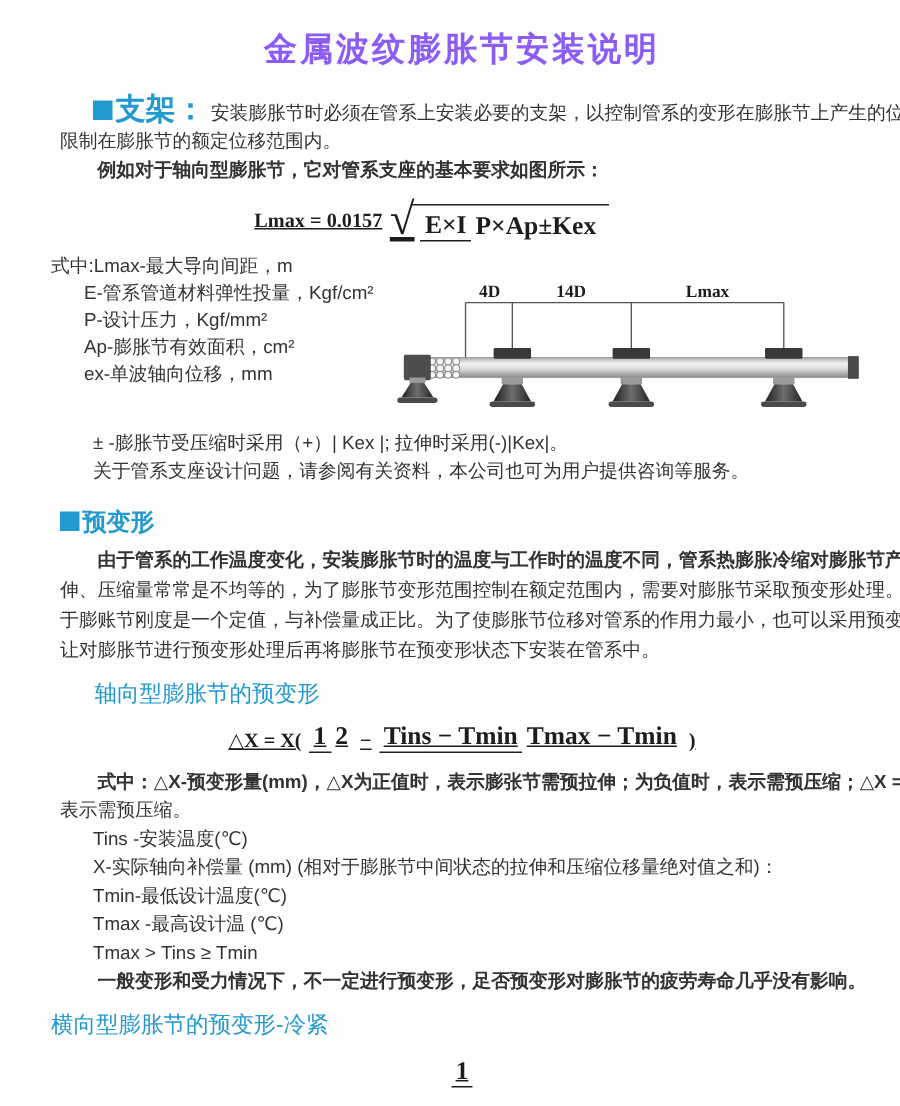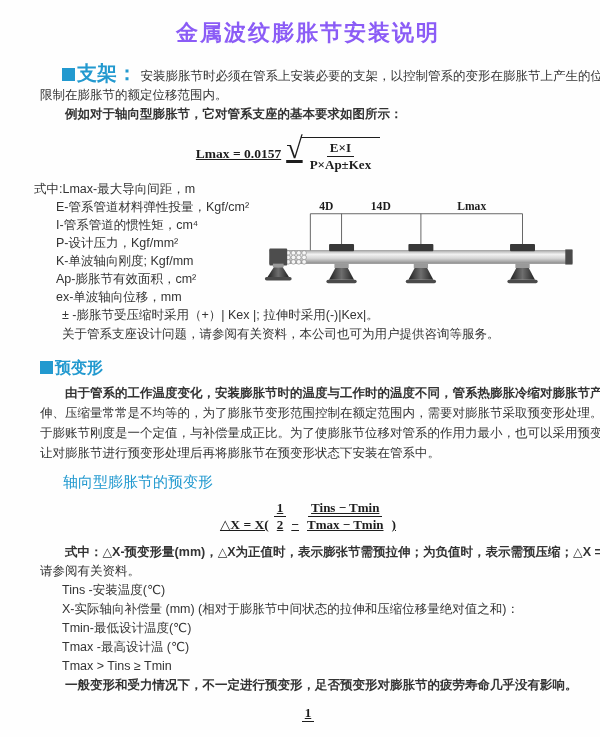--- a/index.html
+++ b/index.html
@@ -25,22 +25,22 @@
   .sub-head.lateral{margin:10px 0 4px -6px;}
   
   .formula{
     font-family:"Liberation Serif","DejaVu Serif",serif;font-weight:bold;
     font-style:normal;font-size:13.5px;color:#1d1d1d;
     display:flex;justify-content:center;align-items:center;gap:5px;text-decoration:underline;
   }
   .formula.lmax{margin:10px 40px 6px 0;}
   .formula.axial-f{margin:8px 0 10px 0;align-items:flex-end;}
   .formula.lateral-f{margin:10px 0 12px 0;}
-  .frac{display:inline-flex;flex-direction:column;align-items:center;
-        font-size:13px;line-height:1.25;}
+  .frac{display:inline-flex;flex-direction:row;align-items:center;
+        font-size:17px;line-height:1.25;}
   .frac .num{border-bottom:1px solid #1d1d1d;padding:0 3px;}
   .frac .den{padding:0 3px;}
   .sqrt{display:inline-flex;align-items:flex-start;}
   .radical{font-size:30px;line-height:0.95;font-weight:normal;margin-right:-2px;}
   .under-root{border-top:1.5px solid #1d1d1d;padding:2px 6px 0 6px;margin-top:3px;}
   
   .defs-row{display:flex;align-items:flex-start;margin-top:2px;justify-content:flex-end;}
   .defs-col{width:230px;flex:none;}
   .defs-col .body-line{line-height:18px;}
   .diagram-col{flex:1;margin-top:16px;}
@@ -71,23 +71,21 @@
           <span class="den">P×Ap±Kex</span>
         </span>
       </span>
     </span>
   </div>
 
   <div class="defs-row">
     <div class="defs-col">
       <div class="body-line">式中:Lmax-最大导向间距，m</div>
       <div class="body-line ind-sm">E-管系管道材料弹性投量，Kgf/cm²</div>
-      <div class="body-line ind-sm">I-管系管道的惯性矩，cm⁴</div>
       <div class="body-line ind-sm">P-设计压力，Kgf/mm²</div>
-      <div class="body-line ind-sm">K-单波轴向刚度; Kgf/mm</div>
       <div class="body-line ind-sm">Ap-膨胀节有效面积，cm²</div>
       <div class="body-line ind-sm">ex-单波轴向位移，mm</div>
     </div>
     <div class="diagram-col">
       <svg width="312" height="97" viewBox="0 0 350 97">
         <defs>
           <linearGradient id="pipeG" x1="0" y1="0" x2="0" y2="1">
             <stop offset="0" stop-color="#a8a8a8"></stop>
             <stop offset="0.3" stop-color="#f2f2f2"></stop>
             <stop offset="0.6" stop-color="#d6d6d6"></stop>
@@ -177,28 +175,29 @@
       <span class="den">2</span>
     </span>
     <span>−</span>
     <span class="frac">
       <span class="num">Tins − Tmin</span>
       <span class="den">Tmax − Tmin</span>
     </span>
     <span>)</span>
   </div>
   <div class="body-line ind">式中：△X-预变形量(mm)，△X为正值时，表示膨张节需预拉伸；为负值时，表示需预压缩；△X = 0时表</div>
-  <div class="body-line">请参阅有关资料。</div>
+  <div class="body-line">表示需预压缩。</div>
   <div class="body-line ind-sm">Tins -安装温度(℃)</div>
   <div class="body-line ind-sm">X-实际轴向补偿量 (mm) (相对于膨胀节中间状态的拉伸和压缩位移量绝对值之和)：</div>
   <div class="body-line ind-sm">Tmin-最低设计温度(℃)</div>
   <div class="body-line ind-sm">Tmax -最高设计温 (℃)</div>
   <div class="body-line ind-sm">Tmax &gt; Tins ≥ Tmin</div>
   <div class="body-line ind">一般变形和受力情况下，不一定进行预变形，足否预变形对膨胀节的疲劳寿命几乎没有影响。</div>
 
+  <div class="sub-head lateral">横向型膨胀节的预变形-冷紧</div>
   <div class="formula lateral-f">
 
     <span class="frac">
       <span class="num">1</span>
 
     </span>
 
   </div>
 
 </div>

